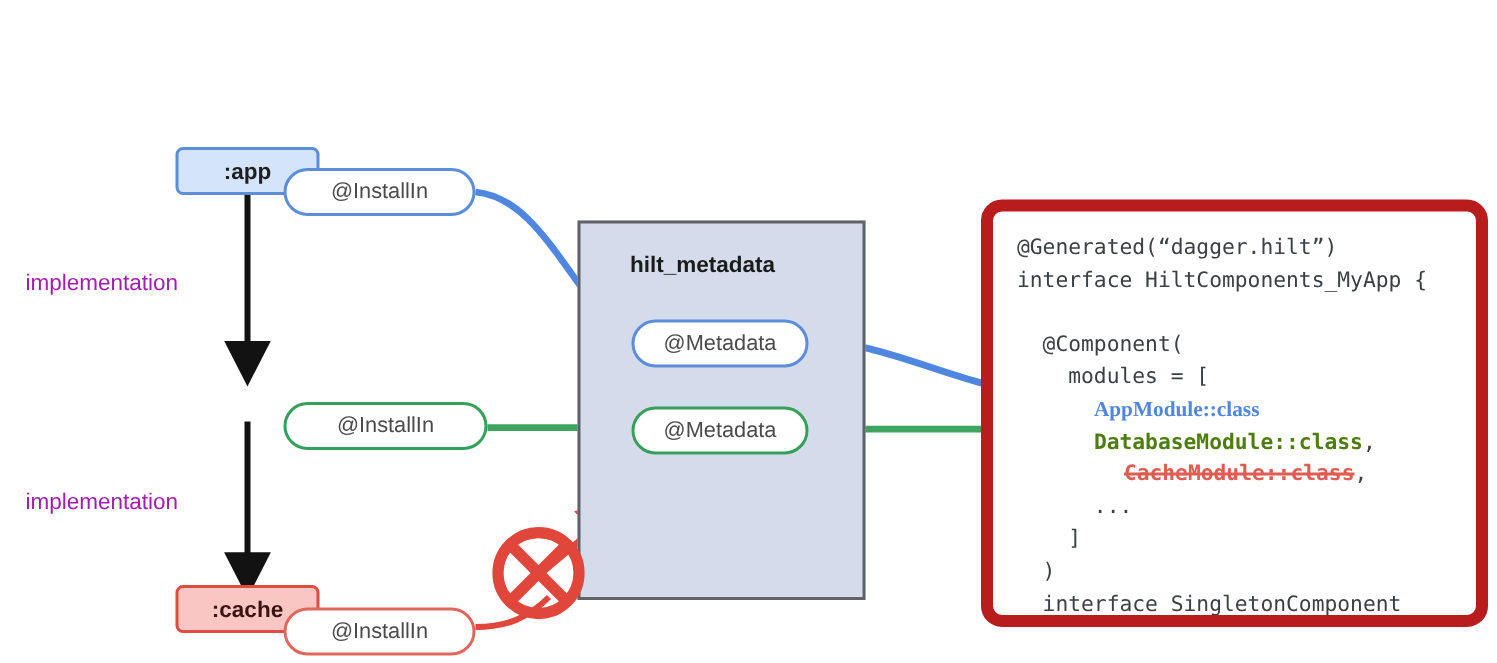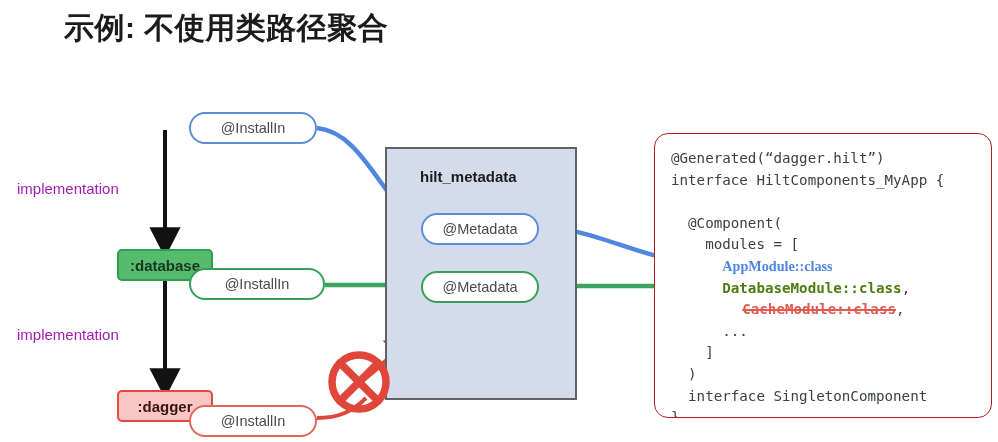--- a/index.html
+++ b/index.html
@@ -120,21 +120,21 @@
     white-space: nowrap;
     margin-left: 24px;
   }
 
   
   #code-panel {
     position: absolute;
     left: 654px; top: 133px;
     width: 338px; height: 285px;
     background: #ffffff;
-    border: 1px solid #b91c1c;
+    border: 8px solid #b91c1c;
     border-radius: 14px;
     z-index: 6;
     overflow: hidden;
   }
   #code-text {
     position: absolute;
     left: 16px; top: 14px;
     font-family: "DejaVu Sans Mono", "Liberation Mono", monospace;
     font-size: 14.2px;
     line-height: 21.6px;
@@ -154,21 +154,20 @@
     left: 324px; top: 347px;
     width: 70px; height: 70px;
     z-index: 10;
   }
 </style>
 </head>
 <body>
 
 <div id="stage">
 
-  <div id="title">示例: 不使用类路径聚合</div>
 
   <svg id="wires" viewBox="0 0 998 442">
     <defs>
       <marker id="ah-black" markerWidth="9" markerHeight="9" refX="3.2" refY="4.5" orient="auto">
         <path d="M0,0.6 L7.6,4.5 L0,8.4 Z" fill="#121212"></path>
       </marker>
       <marker id="ah-blue" markerWidth="9" markerHeight="9" refX="3.2" refY="4.5" orient="auto">
         <path d="M0,0.6 L7.6,4.5 L0,8.4 Z" fill="#4f86e0"></path>
       </marker>
       <marker id="ah-green" markerWidth="9" markerHeight="9" refX="3.2" refY="4.5" orient="auto">
@@ -202,25 +201,25 @@
     <g>
       <line x1="539" y1="286" x2="690" y2="286" stroke="#3fa45f" stroke-width="4.5" marker-end="url(#ah-green)"></line>
     </g>
 
     <g>
       <path d="M317,418 C338,418 352,412 366,398" fill="none" stroke="#e0463a" stroke-width="4"></path>
       <path d="M349,392 L405,345" fill="none" stroke="#e0463a" stroke-width="4.5" marker-end="url(#ah-red)"></path>
     </g>
   </svg>
 
-  <div class="modbox" id="box-database">
-    <span>:database</span>
+  <div class="modbox" id="box-app">
+    <span>:app</span>
   </div>
   <div class="modbox" id="box-cache">
-    <span>:dagger</span>
+    <span>:cache</span>
   </div>
 
   <div class="impl-label" id="impl-1">implementation</div>
   <div class="impl-label" id="impl-2">implementation</div>
 
   <div class="pill" id="pill-installin-app">
     <span>@InstallIn</span>
   </div>
   <div class="pill" id="pill-installin-database">
     <span>@InstallIn</span>

